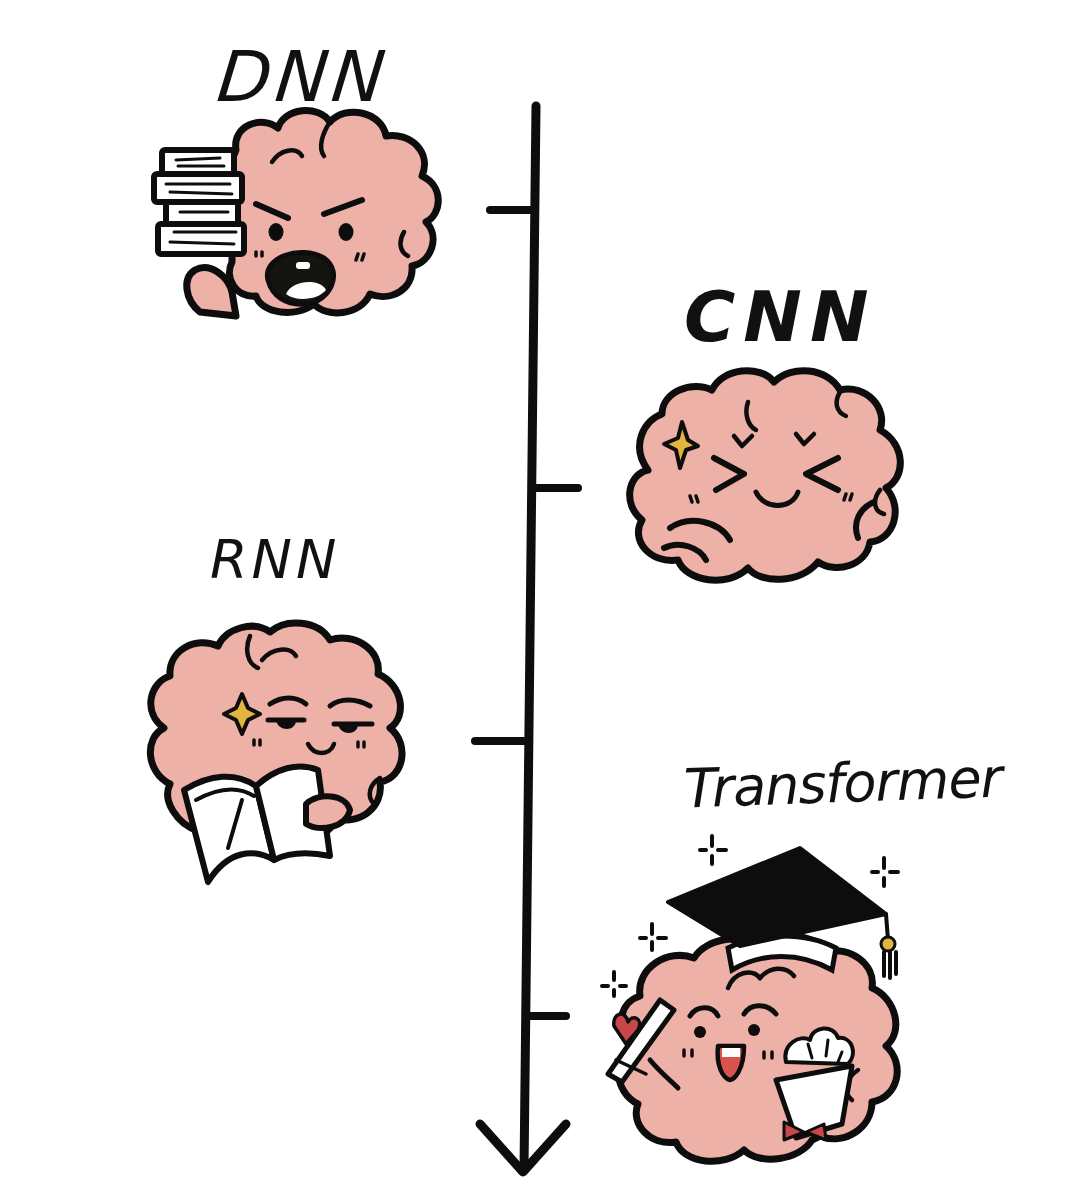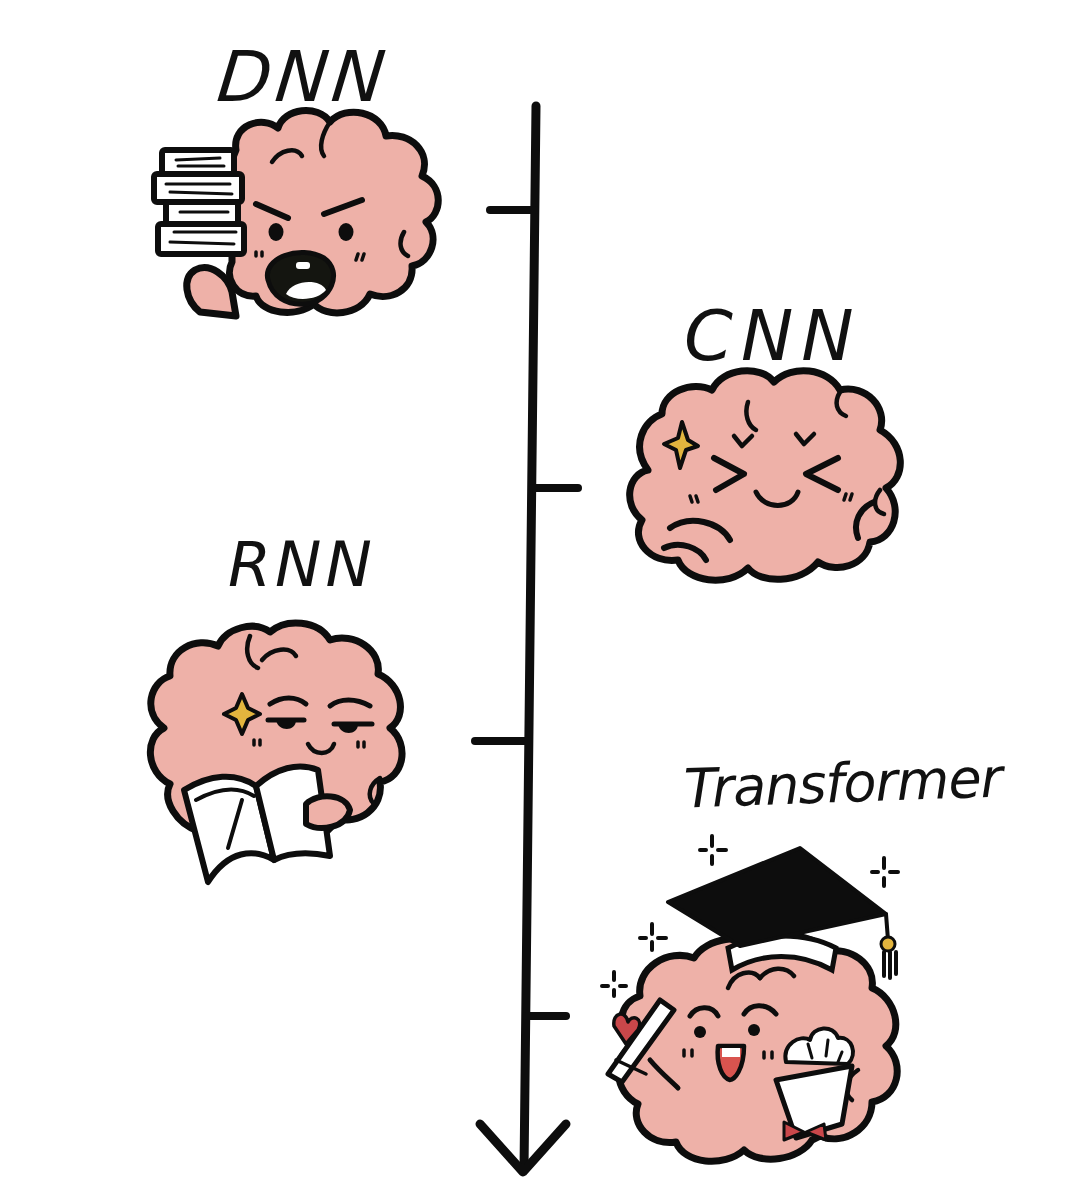--- a/index.html
+++ b/index.html
@@ -7,22 +7,22 @@
   #canvas { position: absolute; left: 0; top: 0; width: 1080px; height: 1201px; }
   .label {
     position: absolute;
     font-family: "DejaVu Sans", sans-serif;
     font-style: italic;
     color: #111;
     letter-spacing: 4px;
     white-space: nowrap;
   }
   #label-dnn { left: 218px; top: 36px; font-size: 70px; font-weight: 400; transform: skewX(-6deg); }
-  #label-cnn { left: 684px; top: 276px; font-size: 70px; font-weight: 400; letter-spacing: 8px; margin-top: 19px; }
-  #label-rnn { left: 228px; top: 528px; font-size: 62px; font-weight: 400; }
+  #label-cnn { left: 684px; top: 276px; font-size: 70px; font-weight: 700; letter-spacing: 8px; }
+  #label-rnn { left: 210px; top: 528px; font-size: 54px; font-weight: 400; }
   #label-transformer { left: 684px; top: 752px; font-size: 54px; letter-spacing: -1px; font-weight: 400; transform: rotate(-2deg); }
 </style>
 </head>
 <body>
 
 <svg id="canvas" viewBox="0 0 1080 1201" xmlns="http://www.w3.org/2000/svg">
   <defs>
     <style>
       .ol { fill: none; stroke: #0d0d0d; stroke-width: 7; stroke-linecap: round; stroke-linejoin: round; }
       .olt { fill: none; stroke: #0d0d0d; stroke-width: 4.5; stroke-linecap: round; stroke-linejoin: round; }

